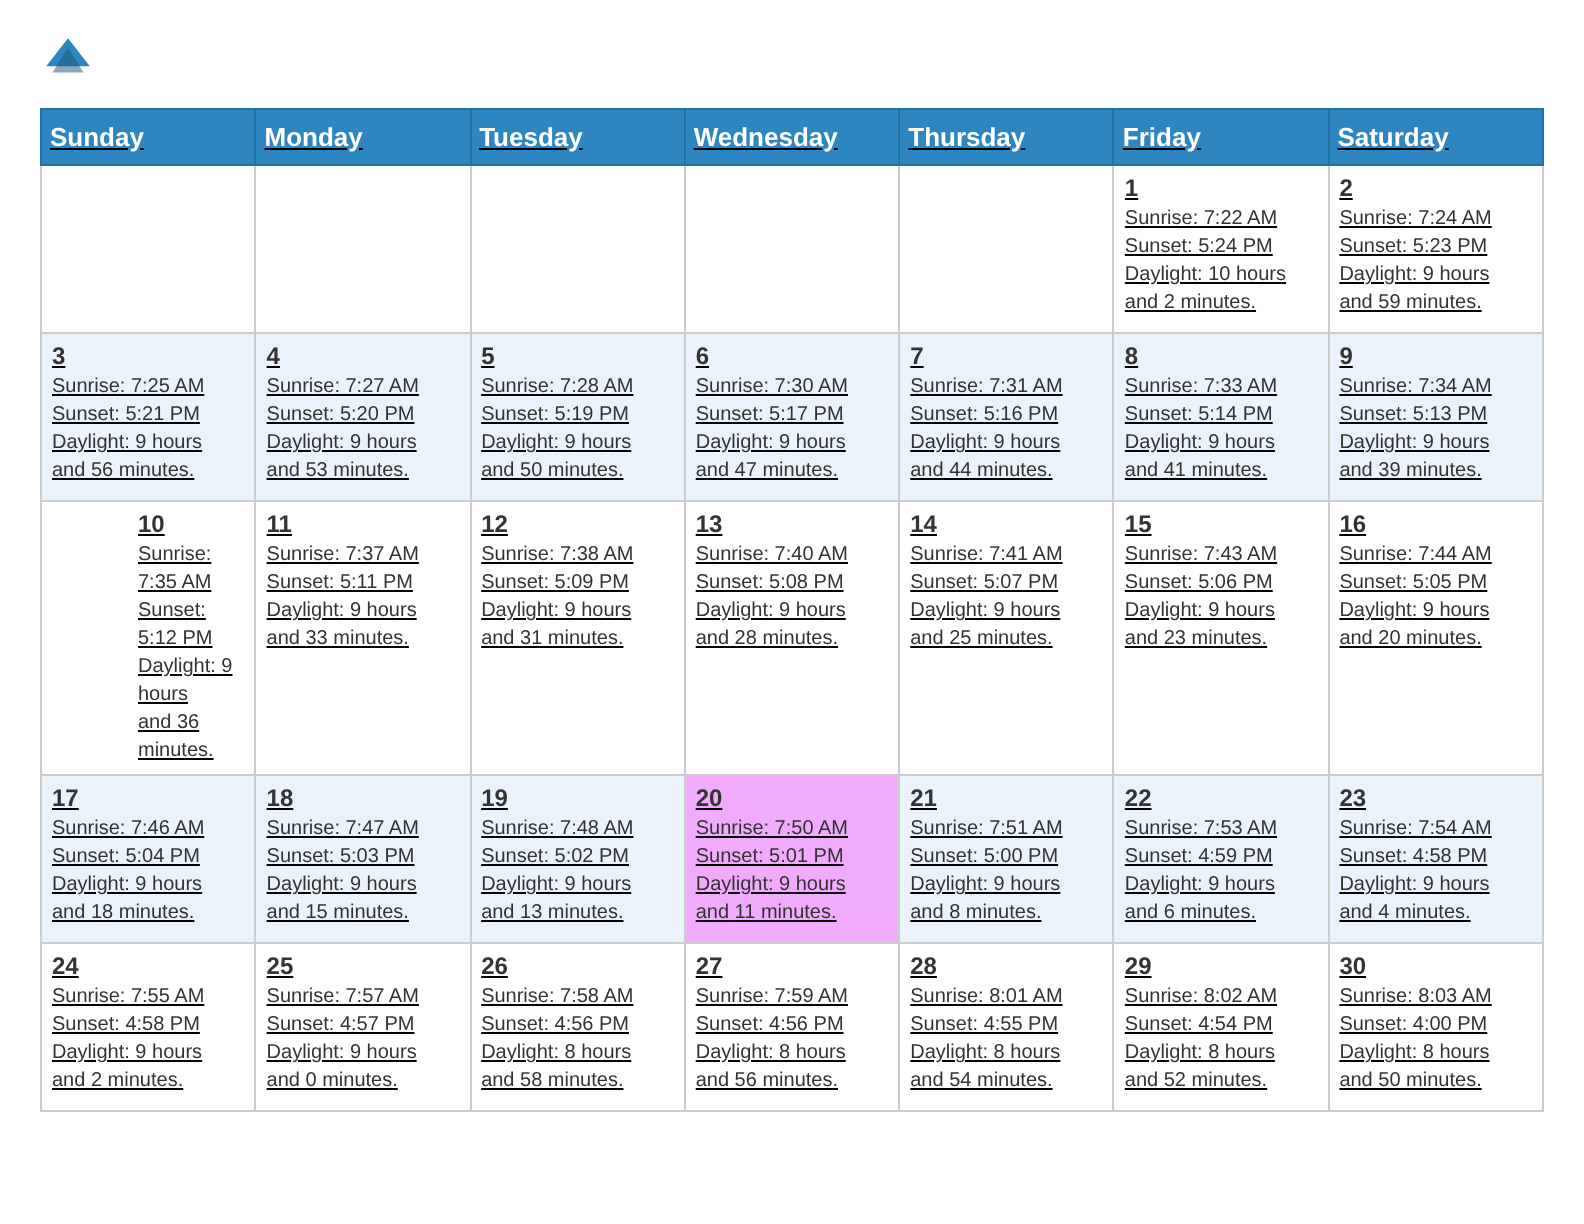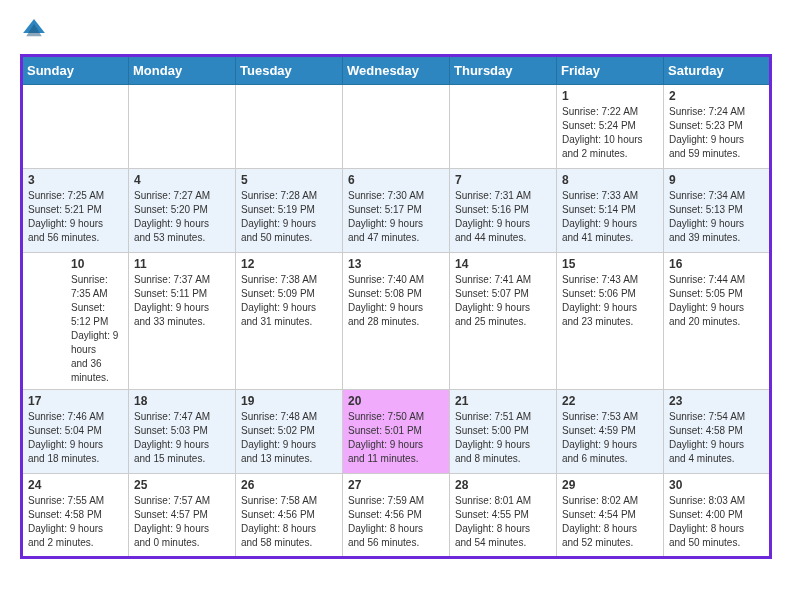--- a/index.html
+++ b/index.html
@@ -45,21 +45,22 @@
       color: #333;
     }
     .location {
       font-size: 14px;
       color: #555;
       margin-top: 2px;
     }
     .calendar {
       width: 100%;
       border-collapse: collapse;
-      border: 3px solid #6d28d9;
+      border: 1px solid #6d28d9;
+      text-decoration: underline;
     }
     .calendar th {
       background-color: #2e86c1;
       color: #fff;
       font-size: 13px;
       font-weight: bold;
       padding: 6px 4px;
       text-align: left;
       border: 1px solid #2472a4;
     }

